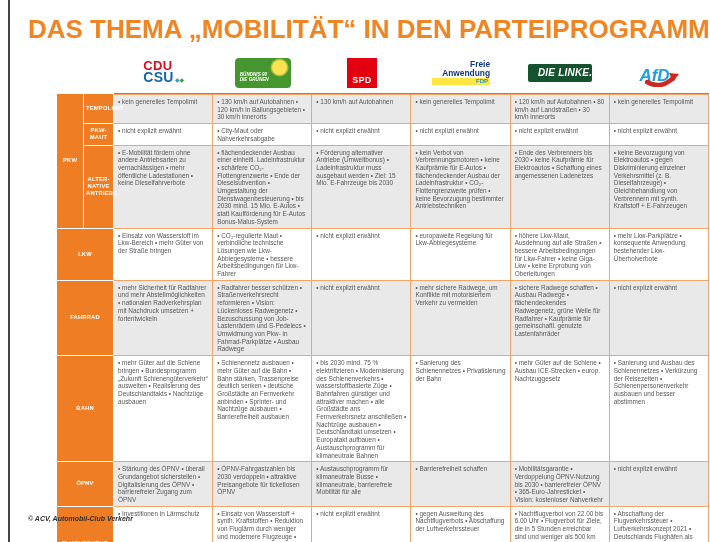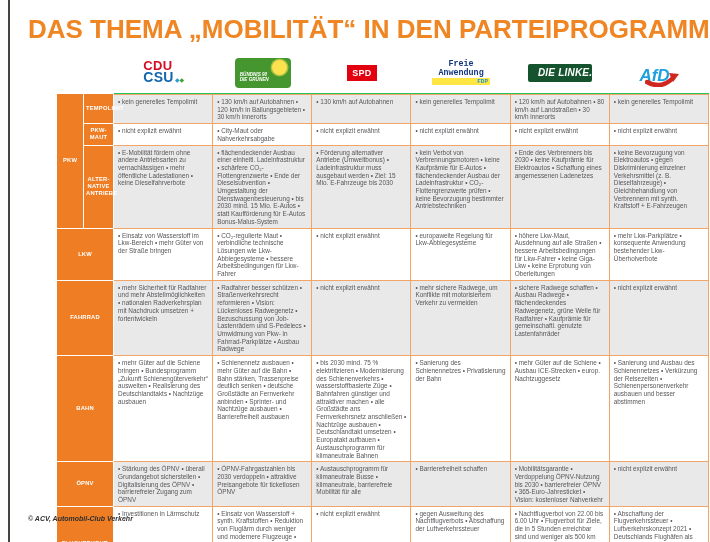--- a/index.html
+++ b/index.html
@@ -33,25 +33,25 @@
   .cdu-w{font-size:13px;font-weight:800;color:#d70b22;letter-spacing:.4px;}
   .csu-w{font-size:14px;font-weight:800;color:#1166ae;letter-spacing:.4px;}
   .csu-sym{font-size:6px;color:#2f9ad0;margin-left:1px;}
   .csu-sym2{font-size:6px;color:#3aa935;}
   .logo-gruene{display:inline-block;position:relative;width:56px;height:30px;background:#45962e;
         border-radius:4px;overflow:hidden;vertical-align:middle;}
   .sunflower{position:absolute;right:4px;top:2px;width:15px;height:15px;border-radius:50%;
         background:#fce24e;box-shadow:0 0 0 1.5px rgba(252,226,78,.55);}
   .gruene-text{position:absolute;left:5px;bottom:5px;color:#fff;font-weight:bold;font-style:italic;
         font-size:4.6px;line-height:5.4px;text-align:left;}
-  .logo-spd{display:inline-block;width:30px;height:16px;background:#e3000f;vertical-align:middle;
+  .logo-spd{display:inline-block;width:30px;height:30px;background:#e3000f;vertical-align:middle;
         position:relative;}
   .spd-text{position:absolute;left:0;right:0;bottom:3px;color:#fff;font-weight:bold;
         font-size:9px;letter-spacing:.3px;text-align:center;}
-  .logo-fdp{display:inline-block;text-align:center;vertical-align:middle;font-family:Liberation Mono, monospace;}
+  .logo-fdp{display:inline-block;text-align:right;vertical-align:middle;}
   .fdp-line{font-size:8.4px;line-height:8.8px;font-weight:bold;color:#14387f;}
   .fdp-bar{position:relative;margin-top:1px;width:58px;height:7px;background:#ffe642;}
   .fdp-abbr{position:absolute;right:2px;top:0;font-size:6px;line-height:7px;font-weight:bold;color:#2095d5;}
   .logo-linke{display:inline-block;width:64px;height:18px;background:#14532d;border-radius:2px;
         color:#fff;font-weight:bold;font-style:italic;font-size:10px;line-height:18px;
         text-align:right;letter-spacing:.2px;vertical-align:middle;}
   .logo-afd{display:inline-block;position:relative;width:44px;height:28px;vertical-align:middle;}
   .afd-text{position:absolute;left:2px;top:8px;font-size:17px;line-height:17px;font-weight:700;
         font-style:italic;color:#1da0dd;}
   .afd-swoosh{position:absolute;left:8px;top:14px;}

